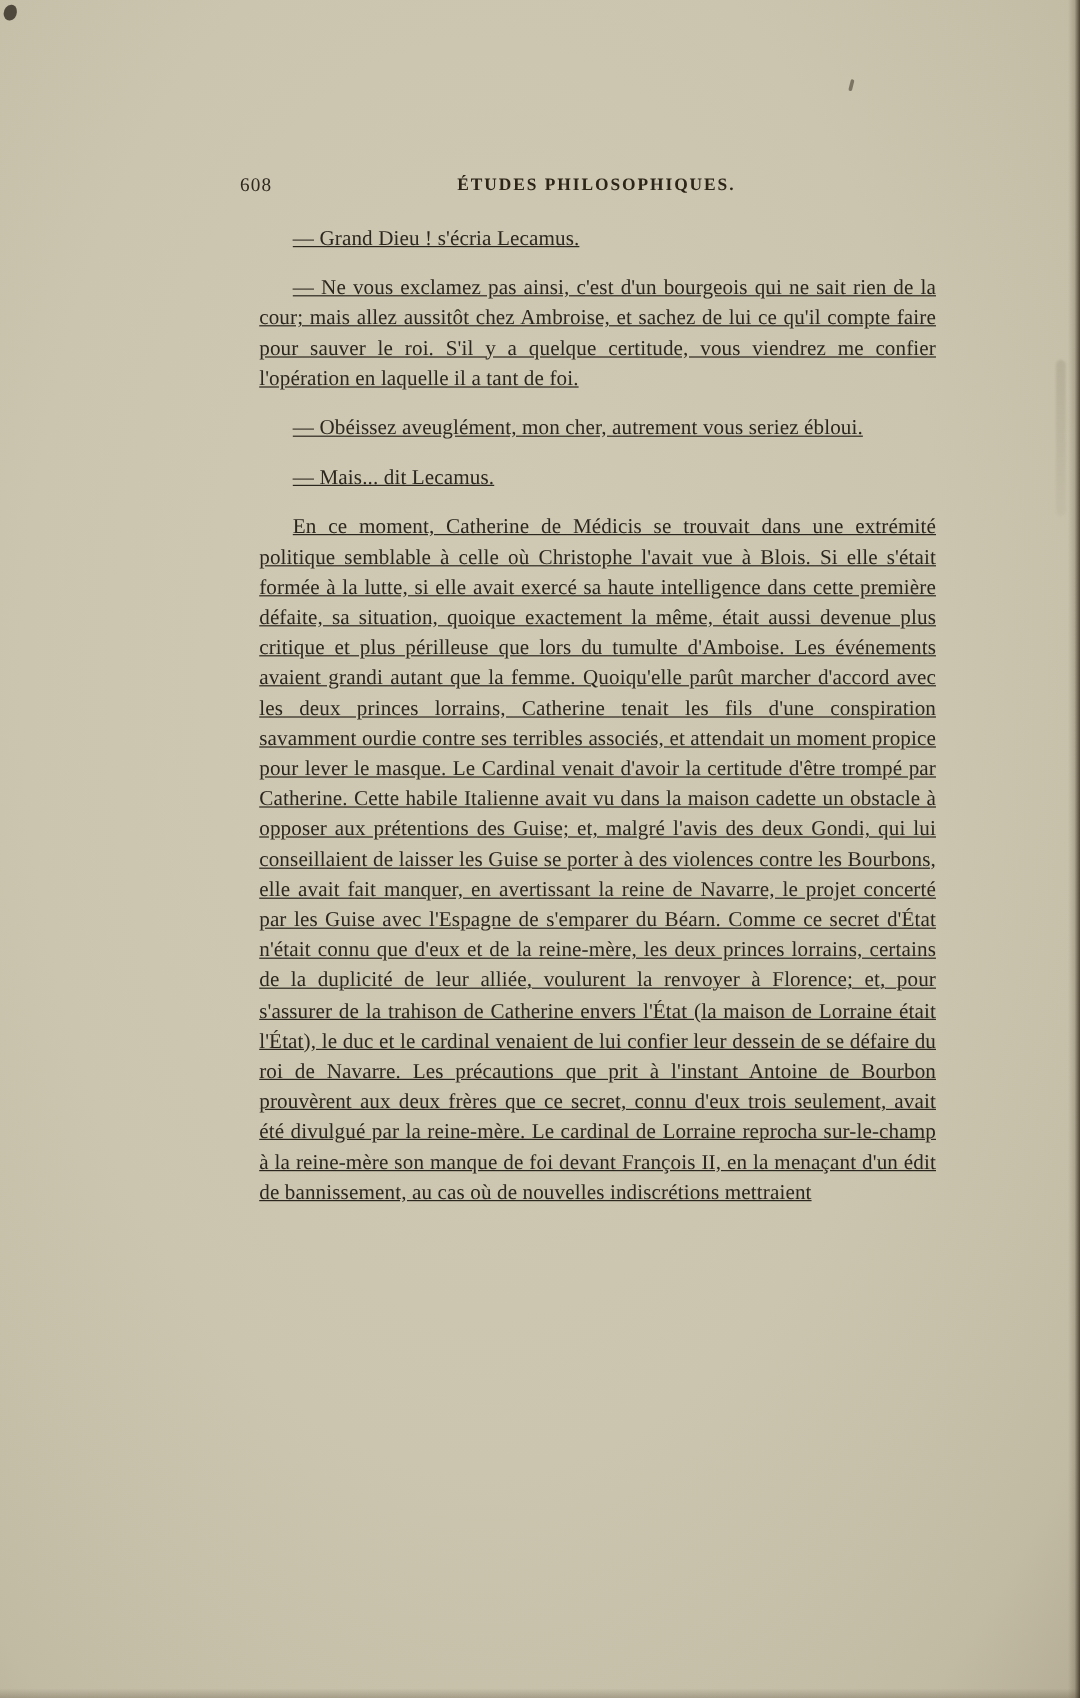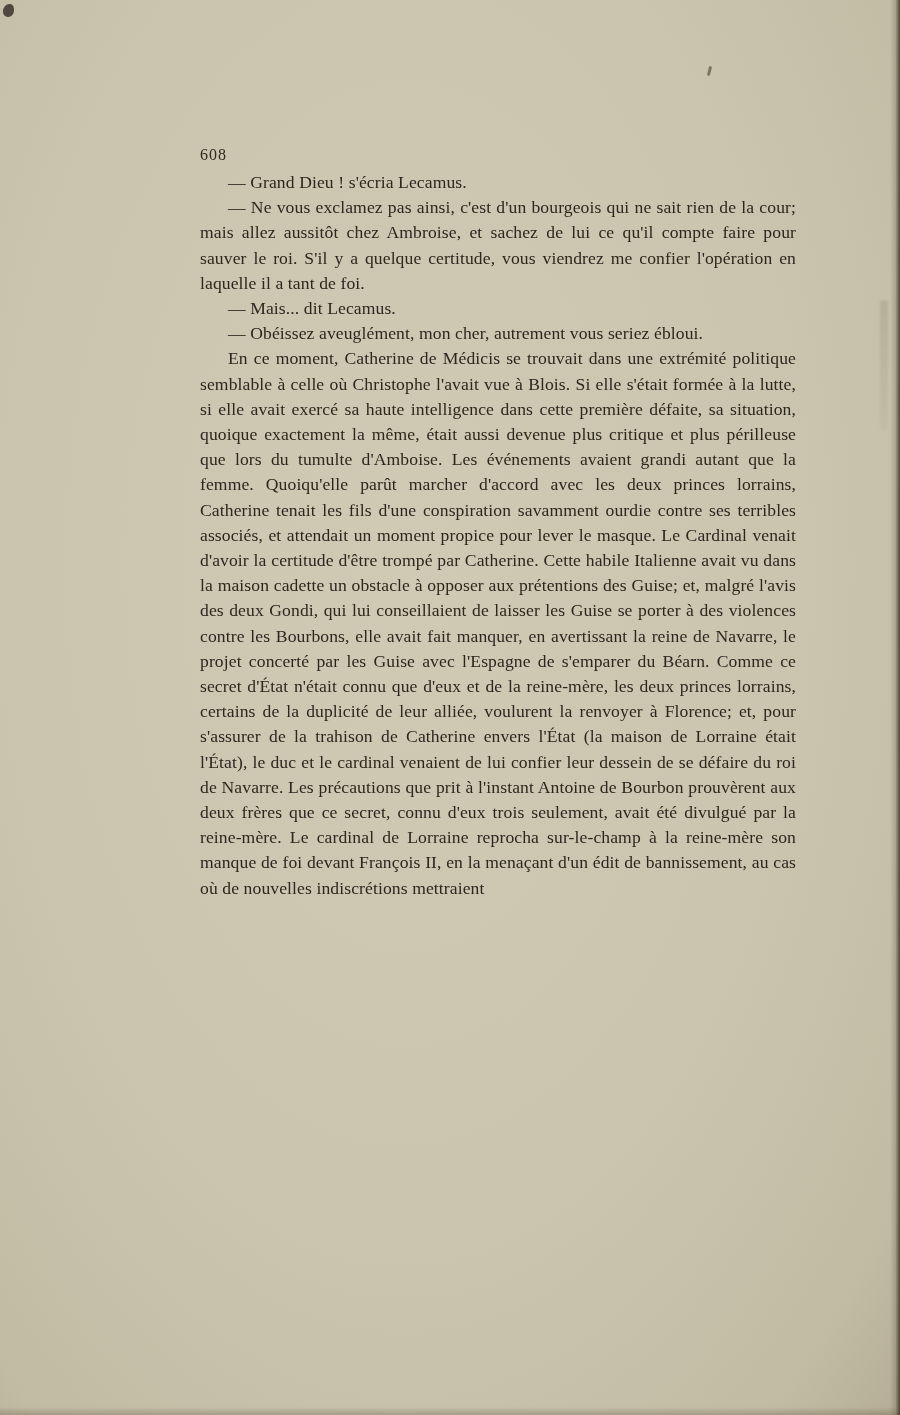--- a/index.html
+++ b/index.html
@@ -97,38 +97,40 @@
     left: 200px;
     top: 170px;
     width: 596px;
     font-size: 17.6px;
     line-height: 25.2px;
     text-align: justify;
     letter-spacing: 0.1px;
     color: #2c271e;
   }
   .text-block p {
-    margin: 0;
+    margin: 16px;
     text-indent: 28px;
+    text-decoration: underline;
   }
 </style>
 </head>
 <body>
 
 <div class="page">
 
   <header class="running-head">
     <span class="page-number">608</span>
+    <span class="running-title">ÉTUDES PHILOSOPHIQUES.</span>
   </header>
 
   <main class="text-block">
     <p>— Grand Dieu ! s'écria Lecamus.</p>
     <p>— Ne vous exclamez pas ainsi, c'est d'un bourgeois qui ne sait rien de la cour; mais allez aussitôt chez Ambroise, et sachez de lui ce qu'il compte faire pour sauver le roi. S'il y a quelque certitude, vous viendrez me confier l'opération en laquelle il a tant de foi.</p>
+    <p>— Obéissez aveuglément, mon cher, autrement vous seriez ébloui.</p>
     <p>— Mais... dit Lecamus.</p>
-    <p>— Obéissez aveuglément, mon cher, autrement vous seriez ébloui.</p>
     <p>En ce moment, Catherine de Médicis se trouvait dans une extrémité politique semblable à celle où Christophe l'avait vue à Blois. Si elle s'était formée à la lutte, si elle avait exercé sa haute intelligence dans cette première défaite, sa situation, quoique exactement la même, était aussi devenue plus critique et plus périlleuse que lors du tumulte d'Amboise. Les événements avaient grandi autant que la femme. Quoiqu'elle parût marcher d'accord avec les deux princes lorrains, Catherine tenait les fils d'une conspiration savamment ourdie contre ses terribles associés, et attendait un moment propice pour lever le masque. Le Cardinal venait d'avoir la certitude d'être trompé par Catherine. Cette habile Italienne avait vu dans la maison cadette un obstacle à opposer aux prétentions des Guise; et, malgré l'avis des deux Gondi, qui lui conseillaient de laisser les Guise se porter à des violences contre les Bourbons, elle avait fait manquer, en avertissant la reine de Navarre, le projet concerté par les Guise avec l'Espagne de s'emparer du Béarn. Comme ce secret d'État n'était connu que d'eux et de la reine-mère, les deux princes lorrains, certains de la duplicité de leur alliée, voulurent la renvoyer à Florence; et, pour s'assurer de la trahison de Catherine envers l'État (la maison de Lorraine était l'État), le duc et le cardinal venaient de lui confier leur dessein de se défaire du roi de Navarre. Les précautions que prit à l'instant Antoine de Bourbon prouvèrent aux deux frères que ce secret, connu d'eux trois seulement, avait été divulgué par la reine-mère. Le cardinal de Lorraine reprocha sur-le-champ à la reine-mère son manque de foi devant François II, en la menaçant d'un édit de bannissement, au cas où de nouvelles indiscrétions mettraient</p>
   </main>
 
   <div class="smudge"></div>
   <div class="tick-mark"></div>
   <div class="corner-mark"></div>
   <div class="edge-bottom"></div>
   <div class="edge-right"></div>
 
 </div>

